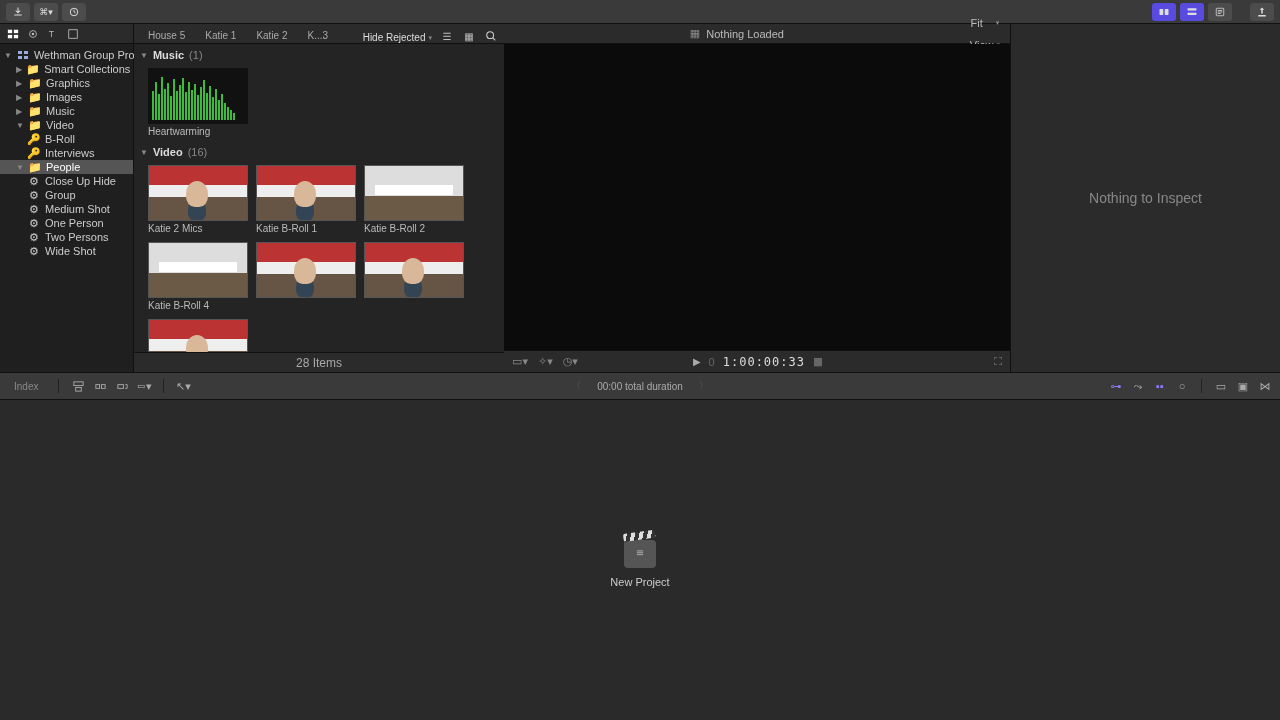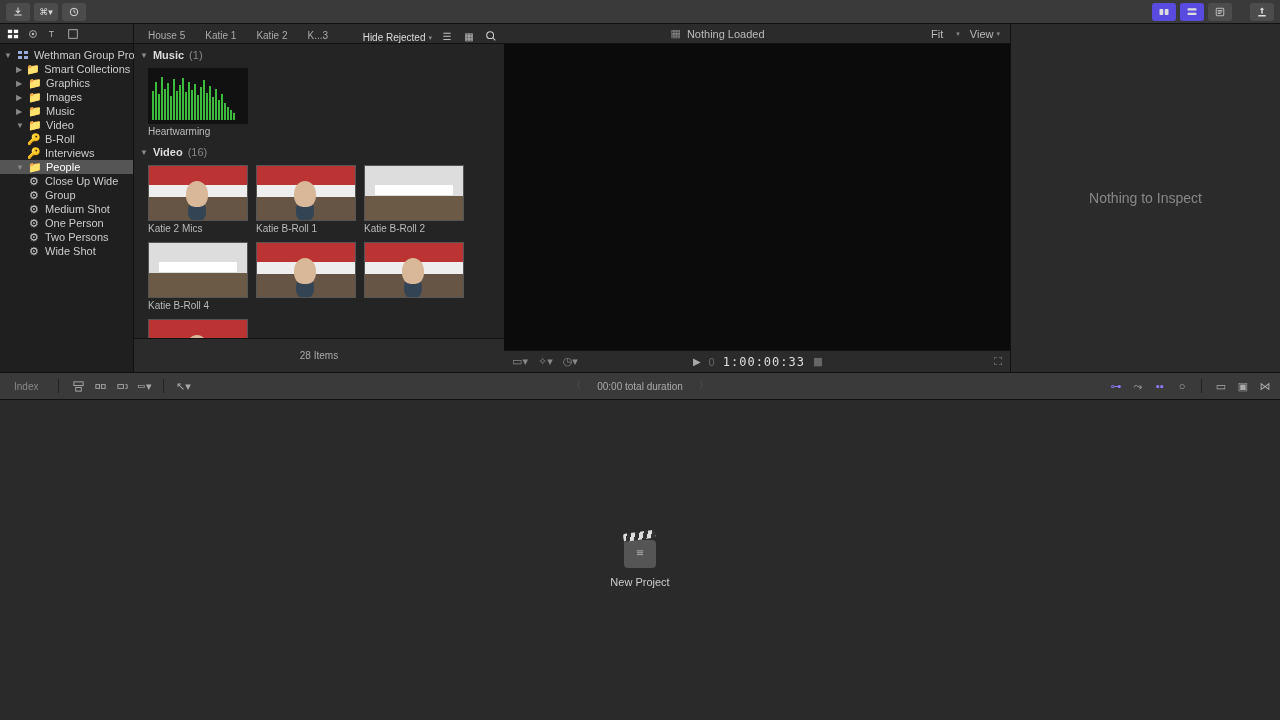--- a/index.html
+++ b/index.html
@@ -38,21 +38,21 @@
   .browser-content { flex:1; overflow:auto; padding: 2px 6px 6px 6px; }
   .section-head { display:flex; align-items:center; gap:5px; padding:3px 0; color:#ddd; cursor:pointer; }
   .section-head .tri { font-size:8px; color:#888;}
   .section-head .count { color:#888; }
   .thumb-grid { display:flex; flex-wrap:wrap; gap:8px 8px; padding: 4px 0 6px 8px;}
   .clip { width: 100px; display:flex; flex-direction:column; gap:2px; cursor:pointer; }
   .clip .thumb { width:100px; height:56px; background:#444; border:1px solid #555; position:relative; overflow:hidden; }
   .clip .label { font-size:10px; color:#bbb; white-space:nowrap; overflow:hidden; text-overflow:ellipsis;}
   .wave-thumb { width:100px; height:56px; background:#111; display:flex; align-items:flex-end; gap:1px; padding:4px; }
   .wave-thumb span { display:block; width:2px; background:#3dbb3d; }
-  .browser-footer { height:34px; background:#2b2b2b; border-top:1px solid #111; display:flex; align-items:center; justify-content:center; color:#aaa; font-size:10px;}
+  .browser-footer { height:20px; background:#2b2b2b; border-top:1px solid #111; display:flex; align-items:center; justify-content:center; color:#aaa; font-size:12px;}
 
   
   .viewer-wrap { flex:1; display:flex; flex-direction:column; }
   .viewer-header { height:20px; background:#2b2b2b; display:flex; align-items:center; padding:0 10px; border-bottom:1px solid #111; gap:10px; color:#bbb; }
   .viewer-header .center { flex:1; display:flex; justify-content:center; align-items:center; gap:6px;}
   .viewer-body { flex:1; background:#0b0b0b; position:relative;}
   .viewer-footer { height:22px; background:#2b2b2b; border-top:1px solid #111; display:flex; align-items:center; justify-content:center; gap:8px; color:#ddd;}
   .playhead-txt { font-family: Menlo, monospace; font-size:12px; letter-spacing:1px;} 
   .vf-container { position:relative; width:100%; display:flex; align-items:center; }
   .vf-left { position:absolute; left:8px; display:flex; gap:10px; color:#888;}
@@ -216,21 +216,21 @@
         <span class="ticon">🔑</span>
         <span>Interviews</span>
       </div>
       <div class="tree-row indent1 sel">
         <span class="disclosure">▼</span>
         <span class="ticon">📁</span>
         <span>People</span>
       </div>
       <div class="tree-row indent2">
           <span class="ticon">⚙</span>
-          <span>Close Up Wide</span>
+          <span>Close Up Hide</span>
         </div>
       <div class="tree-row indent2">
           <span class="ticon">⚙</span>
           <span>Group</span>
         </div>
       <div class="tree-row indent2">
           <span class="ticon">⚙</span>
           <span>Medium Shot</span>
         </div>
       <div class="tree-row indent2">
@@ -354,21 +354,21 @@
       <span>28 Items</span>
     </div>
   </div>
 
   <div class="viewer-wrap">
     <div class="viewer-header">
       <div class="center">
         <span style="color:#888;">▦</span>
         <span>Nothing Loaded</span>
       </div>
-      <div style="display:flex; gap:10px; align-items:center;">
+      <div style="display:flex; gap:10px; align-items:center;flex-direction:column;">
         <div class="dropdown">
             <span>Fit</span>
             <span class="tri" style="margin-left:10px;">▾</span>
           </div>
         <div class="dropdown">
             <span>View</span>
             <span class="tri">▾</span>
           </div>
       </div>
     </div>

